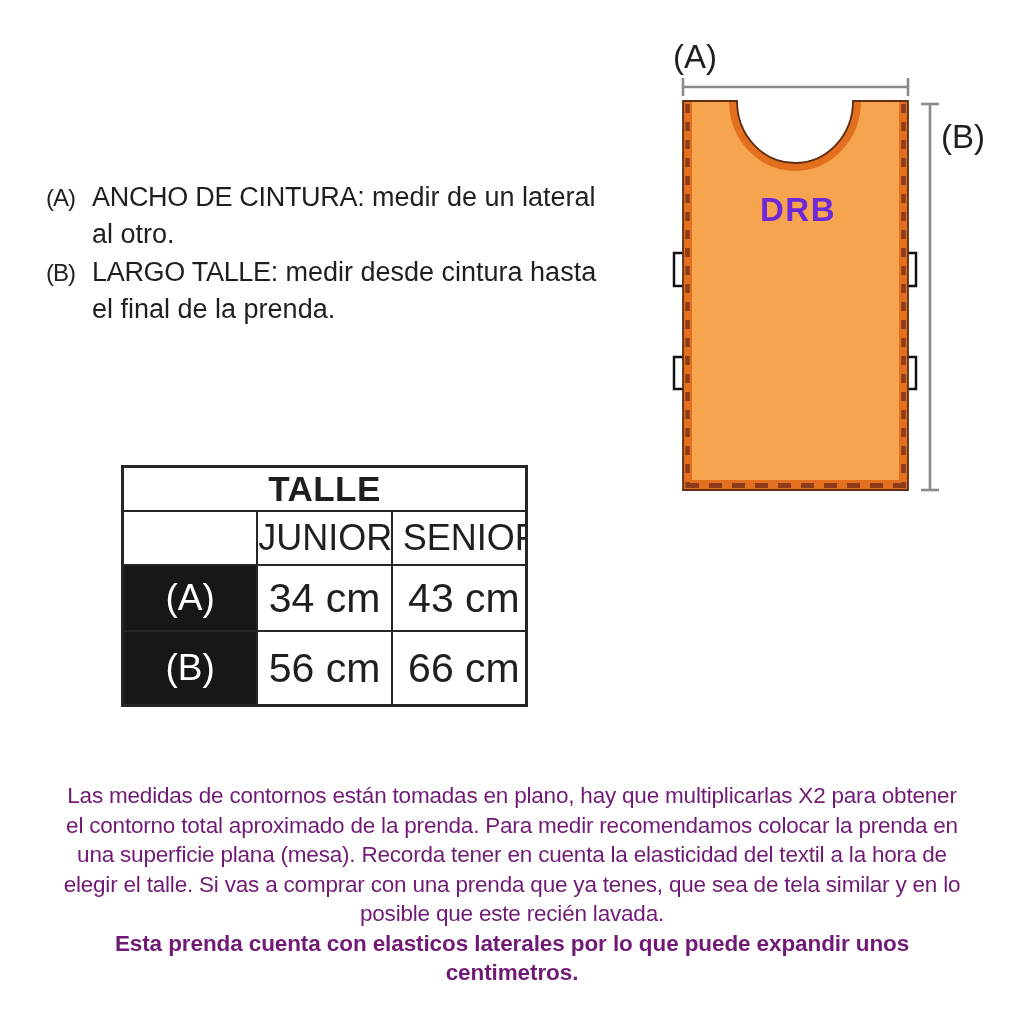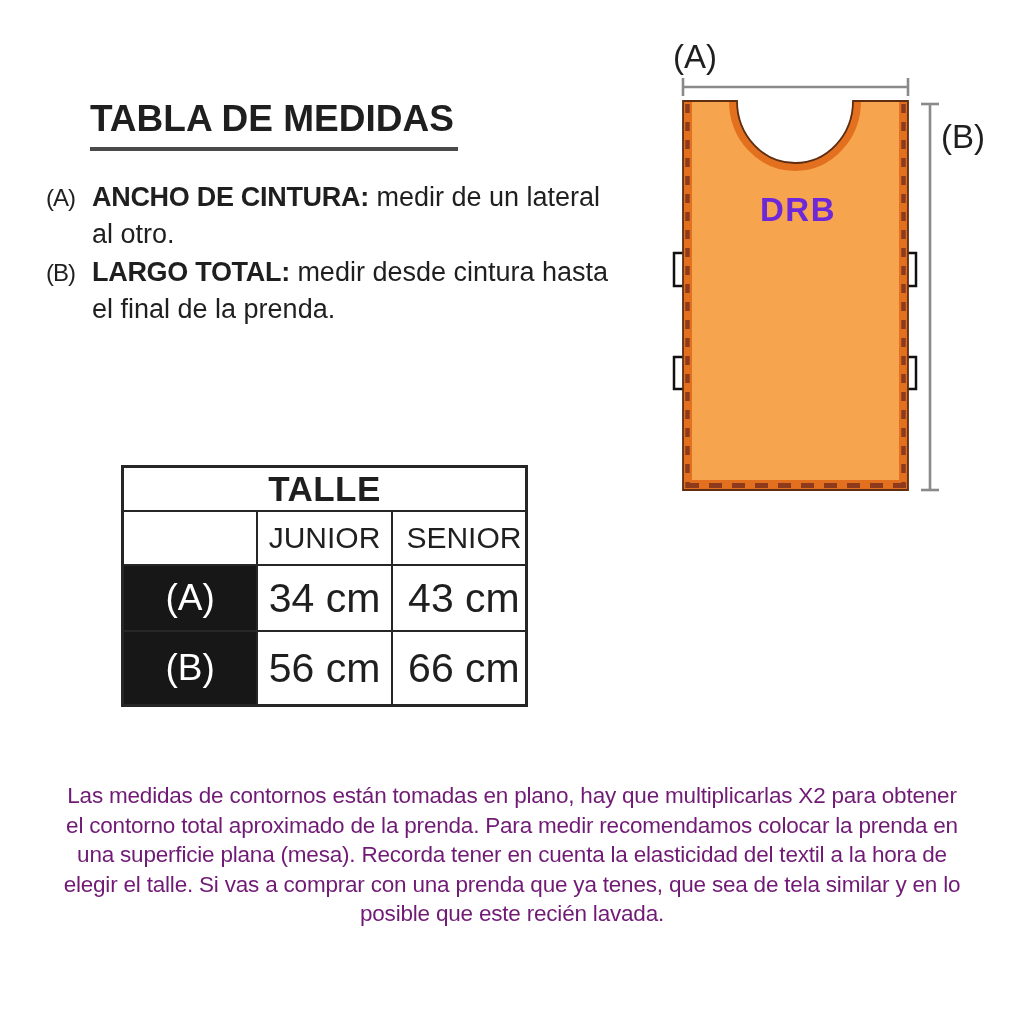--- a/index.html
+++ b/index.html
@@ -15,21 +15,21 @@
     white-space:nowrap;
   }
   
   .measures{position:absolute;left:46px;top:179px;}
   .measure-item{display:flex;align-items:flex-start;margin-bottom:1px;}
   .measure-marker{
     width:46px;flex:0 0 46px;font-size:24px;line-height:37px;
     letter-spacing:-1px;
   }
   .measure-text{width:522px;font-size:27px;line-height:37px;}
-  .measure-name{font-weight:bold;letter-spacing:-0.3px;}
+  .measure-name{font-weight:normal;letter-spacing:-0.3px;}
   
   .diagram{position:absolute;left:650px;top:30px;width:370px;height:480px;}
   .diagram svg{position:absolute;left:0;top:0;}
   .diag-label{position:absolute;font-size:33px;color:#1f1f1f;white-space:nowrap;}
   .label-a{left:23px;top:8px;}
   .label-b{left:291px;top:88px;}
   .brand{
     position:absolute;left:110px;top:161px;font-size:33px;font-weight:bold;
     letter-spacing:1.5px;color:#6d28d9;
   }
@@ -40,49 +40,48 @@
   }
   .size-table td,.size-table th{
     border:2px solid #262626;text-align:center;vertical-align:middle;
     padding:0;overflow:hidden;
   }
   .size-table{border:3px solid #262626;}
   .col-label{width:100px;}
   .col-junior{width:160px;}
   .col-senior{width:144px;}
   .row-title th{height:42px;font-size:35px;font-weight:bold;letter-spacing:0.5px;}
-  .row-head td{height:52px;font-size:30px;font-weight:normal;}
+  .row-head td{height:52px;font-size:36px;font-weight:normal;}
   .row-a td{height:64px;}
   .row-b td{height:72px;}
   .cell-label{background:#171717;color:#ffffff;font-size:37px;}
   .cell-value{font-size:41px;border-radius:12px;}
   .cell-left{text-align:right;padding-left:10px !important;}
   
   .note{
     position:absolute;left:57px;top:781px;width:910px;
     font-size:22.5px;line-height:29.5px;text-align:center;
     letter-spacing:-0.2px;color:#701a75;
   }
   .note-bold{font-weight:bold;letter-spacing:-0.1px;}
 </style>
 </head>
 <body>
 
 <div class="page">
 
-  <div class="title">TABLA DE MEDIDAS</div>
 
   <div class="measures">
     <div class="measure-item">
       <div class="measure-marker">(A)</div>
       <div class="measure-text"><span class="measure-name">ANCHO DE CINTURA:</span><span> medir de un lateral al otro.</span></div>
     </div>
     <div class="measure-item">
       <div class="measure-marker">(B)</div>
-      <div class="measure-text"><span class="measure-name">LARGO TOTAL:</span><span> medir desde cintura hasta el final de la prenda.</span></div>
+      <div class="measure-text"><span class="measure-name">LARGO TALLE:</span><span> medir desde cintura hasta el final de la prenda.</span></div>
     </div>
   </div>
 
   <div class="diagram">
     <svg width="370" height="480" viewBox="0 0 370 480">
       <defs>
         <clipPath id="vestClip">
           <path d="M 33 71 L 87 71 A 58 62 0 0 0 203 71 L 258 71 L 258 460 L 33 460 Z"></path>
         </clipPath>
       </defs>
@@ -148,15 +147,16 @@
     <tr class="row-b">
       <td class="cell-label">(B)</td>
       <td class="cell-value">56 cm</td>
       <td class="cell-value cell-left">66 cm</td>
     </tr>
   </tbody>
     </table>
 
   <div class="note">
     <span>Las medidas de contornos  están tomadas en plano, hay que multiplicarlas X2 para obtener el contorno total aproximado de la prenda. Para medir recomendamos colocar la prenda en una superficie plana (mesa). Recorda tener en cuenta la elasticidad del textil a la hora de elegir el talle. Si vas a comprar con una prenda que ya tenes, que sea de tela similar y en lo posible que este recién lavada.</span>
+    <div class="note-bold">Esta prenda cuenta con elasticos laterales por lo que puede expandir unos centimetros.</div>
   </div>
 
 </div>
 
 </body></html>

